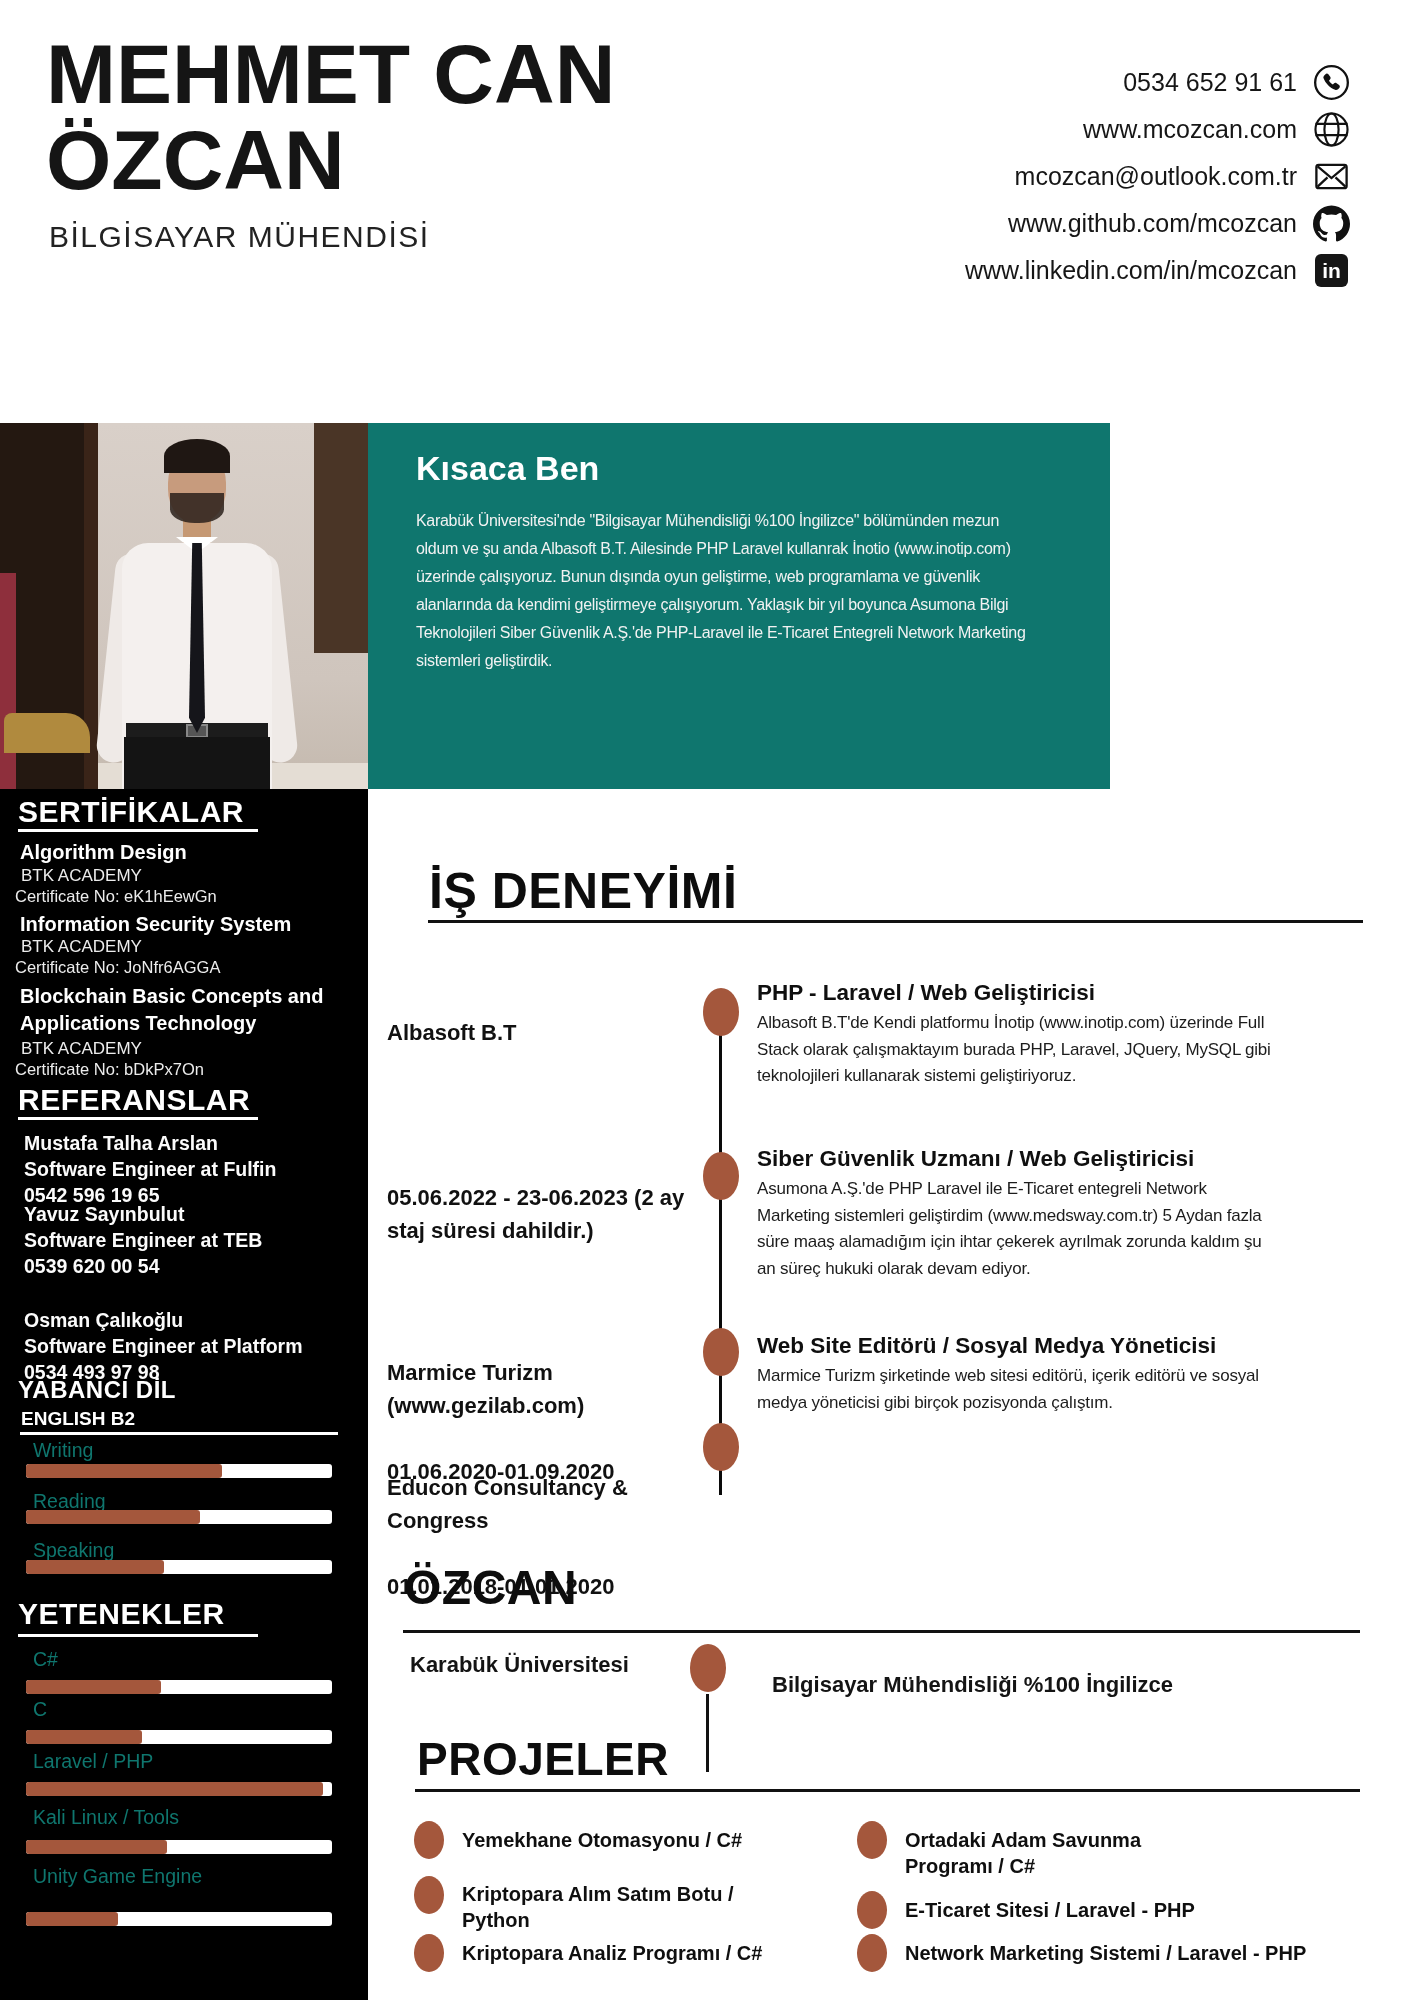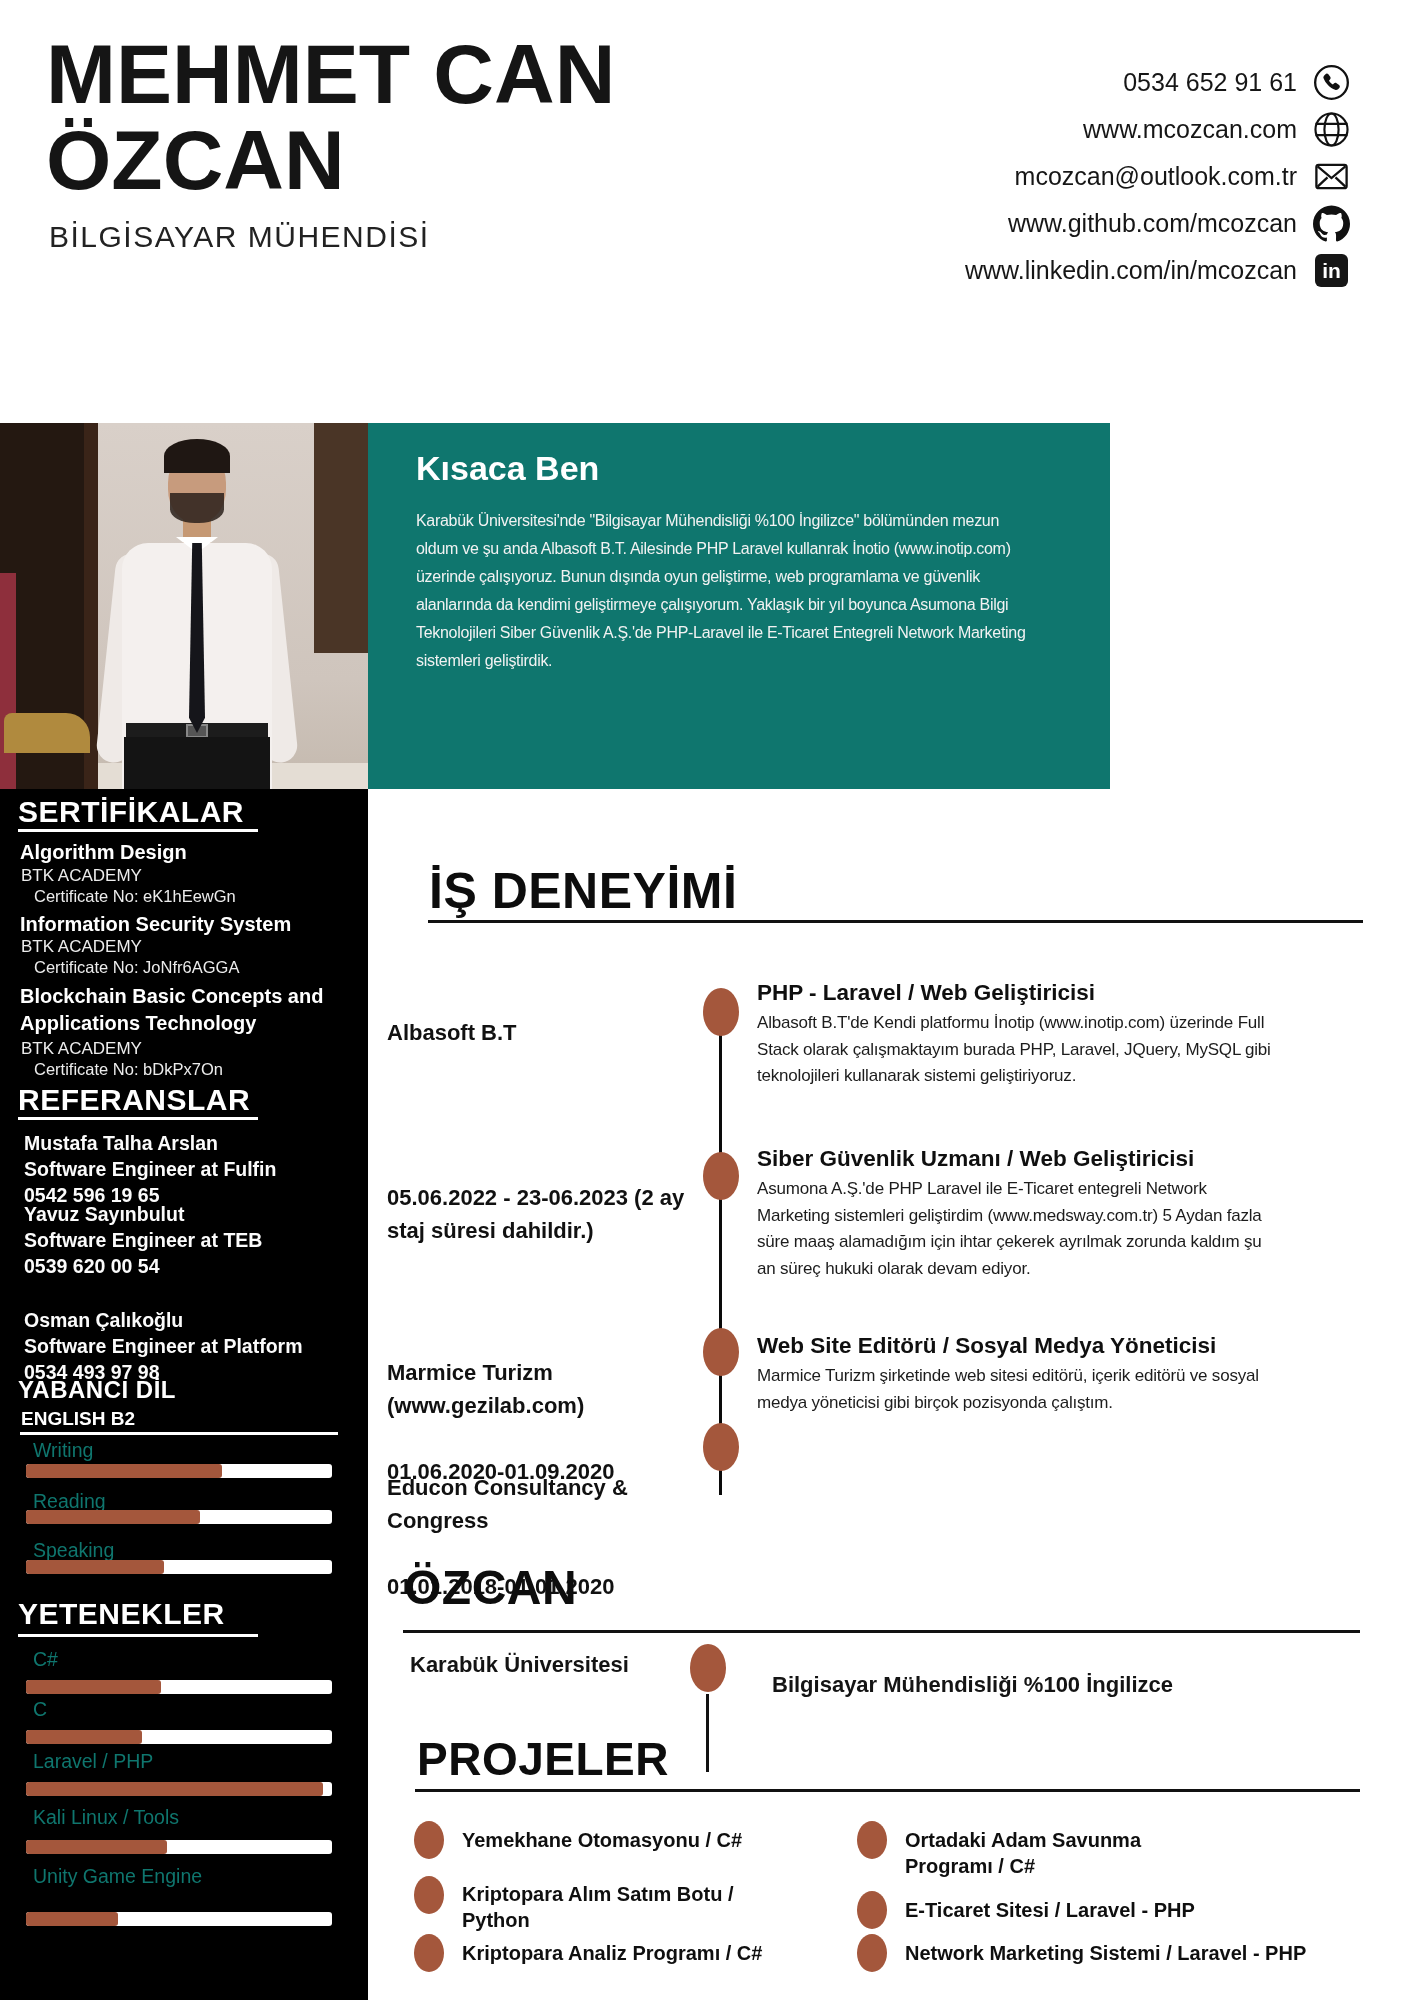--- a/index.html
+++ b/index.html
@@ -51,21 +51,21 @@
               letter-spacing:-0.3px;color:#f2f2f2;white-space:pre-line;}
 
   
   .sidebar{position:absolute;left:0;top:789px;width:368px;height:1211px;background:#000;color:#fff;}
   .sb-h{position:absolute;left:18px;font-size:30px;font-weight:800;letter-spacing:.5px;color:#fff;}
   .sb-h.small{font-size:24px;}
   .sb-rule{position:absolute;left:18px;width:240px;height:3px;background:#fff;}
   .sb-rule.wide{left:20px;width:318px;height:2.5px;}
   .sb-cert-name{position:absolute;left:20px;width:332px;font-size:20px;font-weight:700;line-height:27px;color:#fff;}
   .sb-sub{position:absolute;left:21px;font-size:17px;color:#ececec;}
-  .sb-certno{position:absolute;left:34px;font-size:16.5px;color:#ececec;}
+  .sb-certno{position:absolute;left:15px;font-size:16.5px;color:#ececec;}
   .sb-ref{position:absolute;left:24px;width:335px;font-size:19.5px;font-weight:700;line-height:26px;color:#fbfbfb;}
   .sb-lvl{position:absolute;left:21px;font-size:19px;font-weight:700;color:#fff;}
   .sb-label{position:absolute;left:33px;font-size:19.5px;color:#0f766e;}
   .track{position:absolute;left:26px;width:306px;height:14px;background:#fff;border-radius:3px;}
   .fill{height:100%;background:#a4573c;border-radius:3px;}
 
   
   .sec-title{position:absolute;font-weight:800;color:#0d0d0d;letter-spacing:.5px;}
   .rule{position:absolute;height:2.5px;background:#111;}
   .tl-line{position:absolute;left:719px;top:990px;width:3px;height:505px;background:#0a0a0a;}

